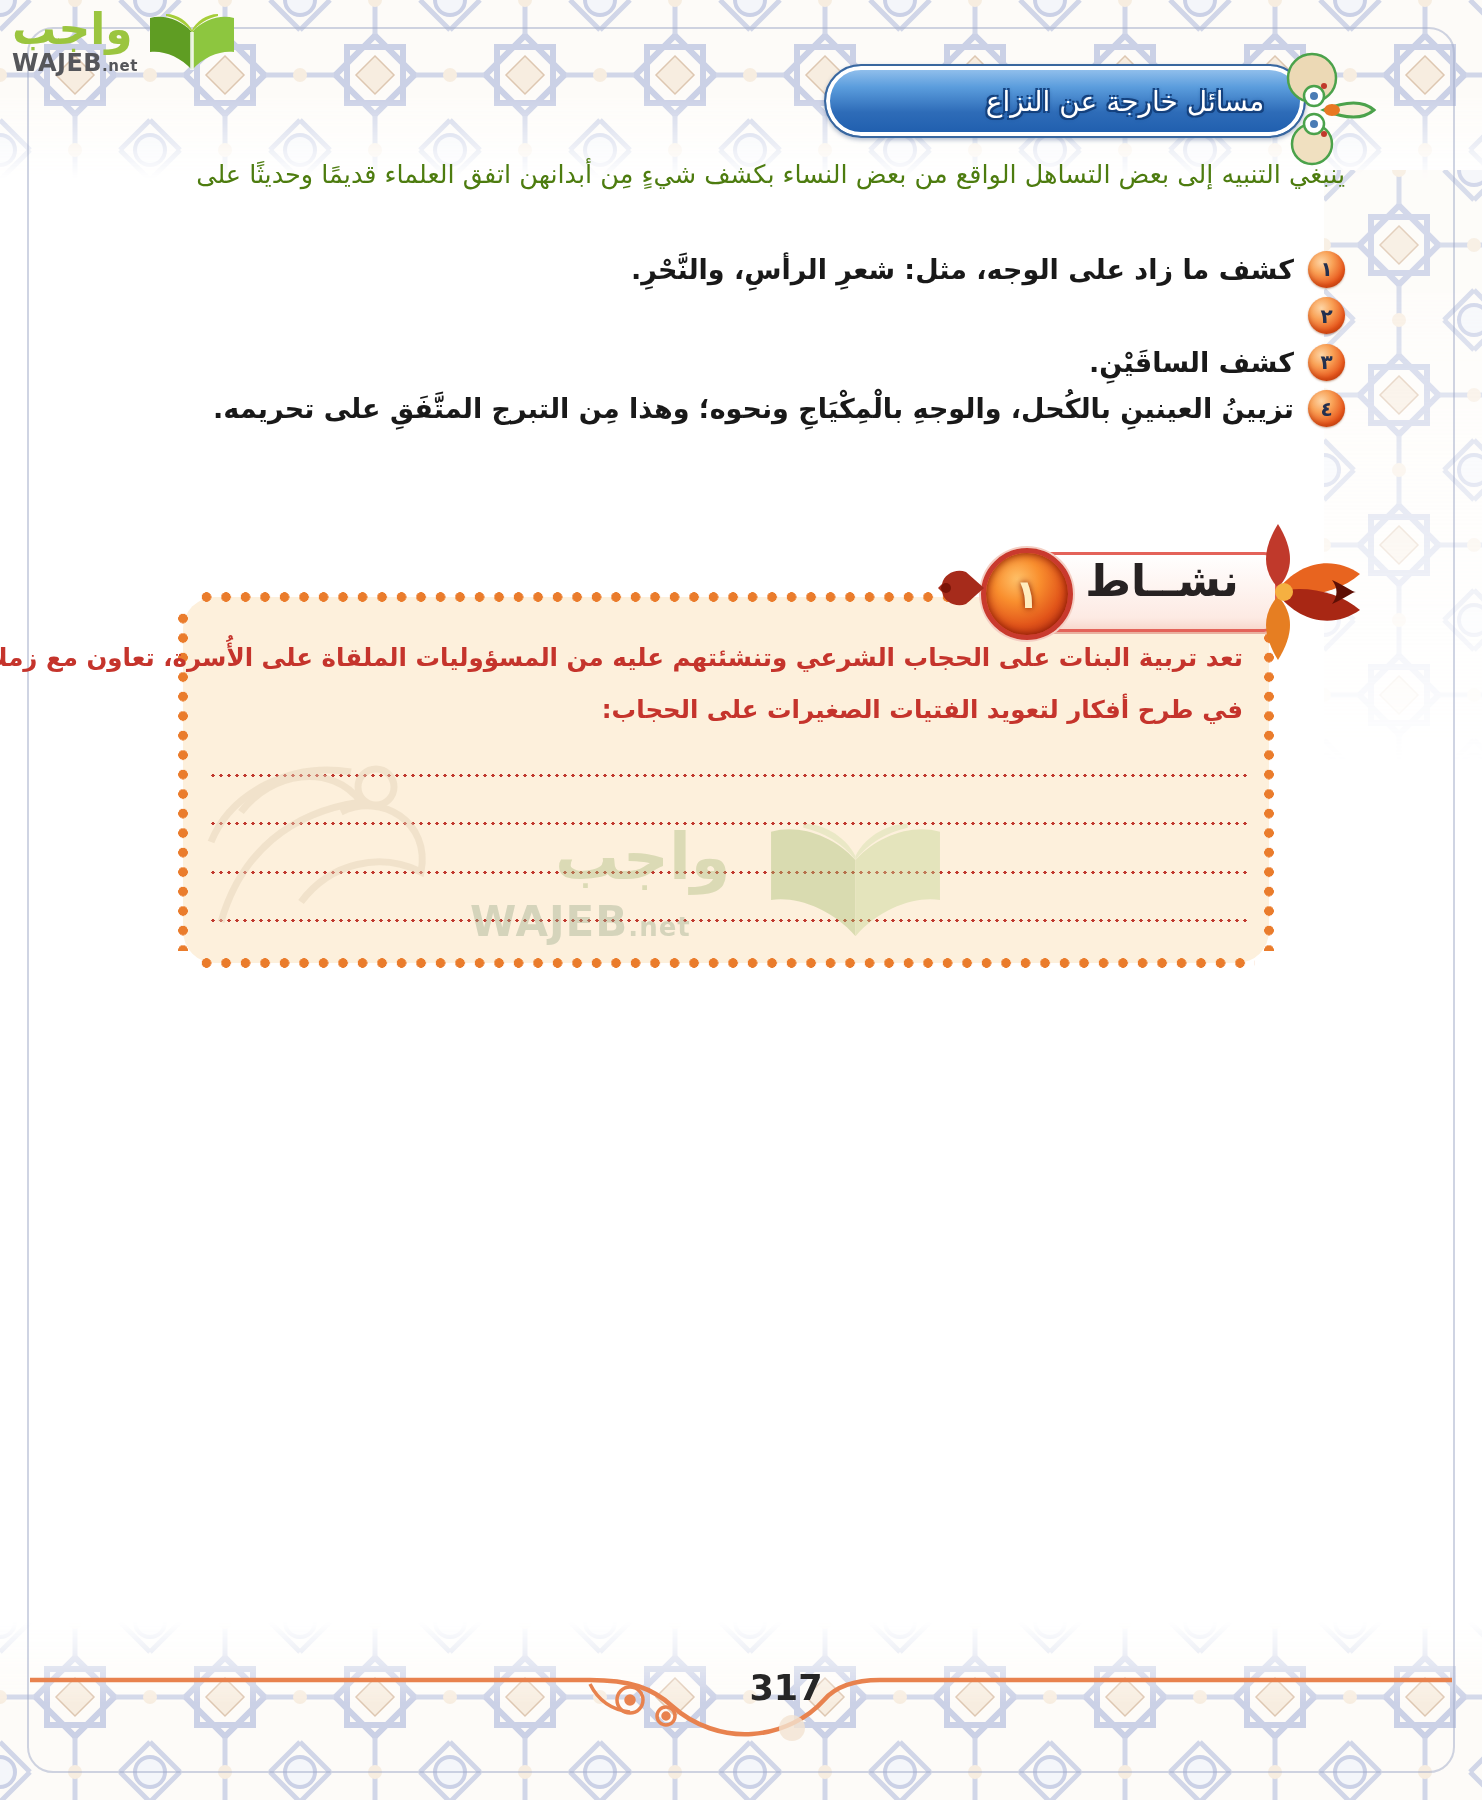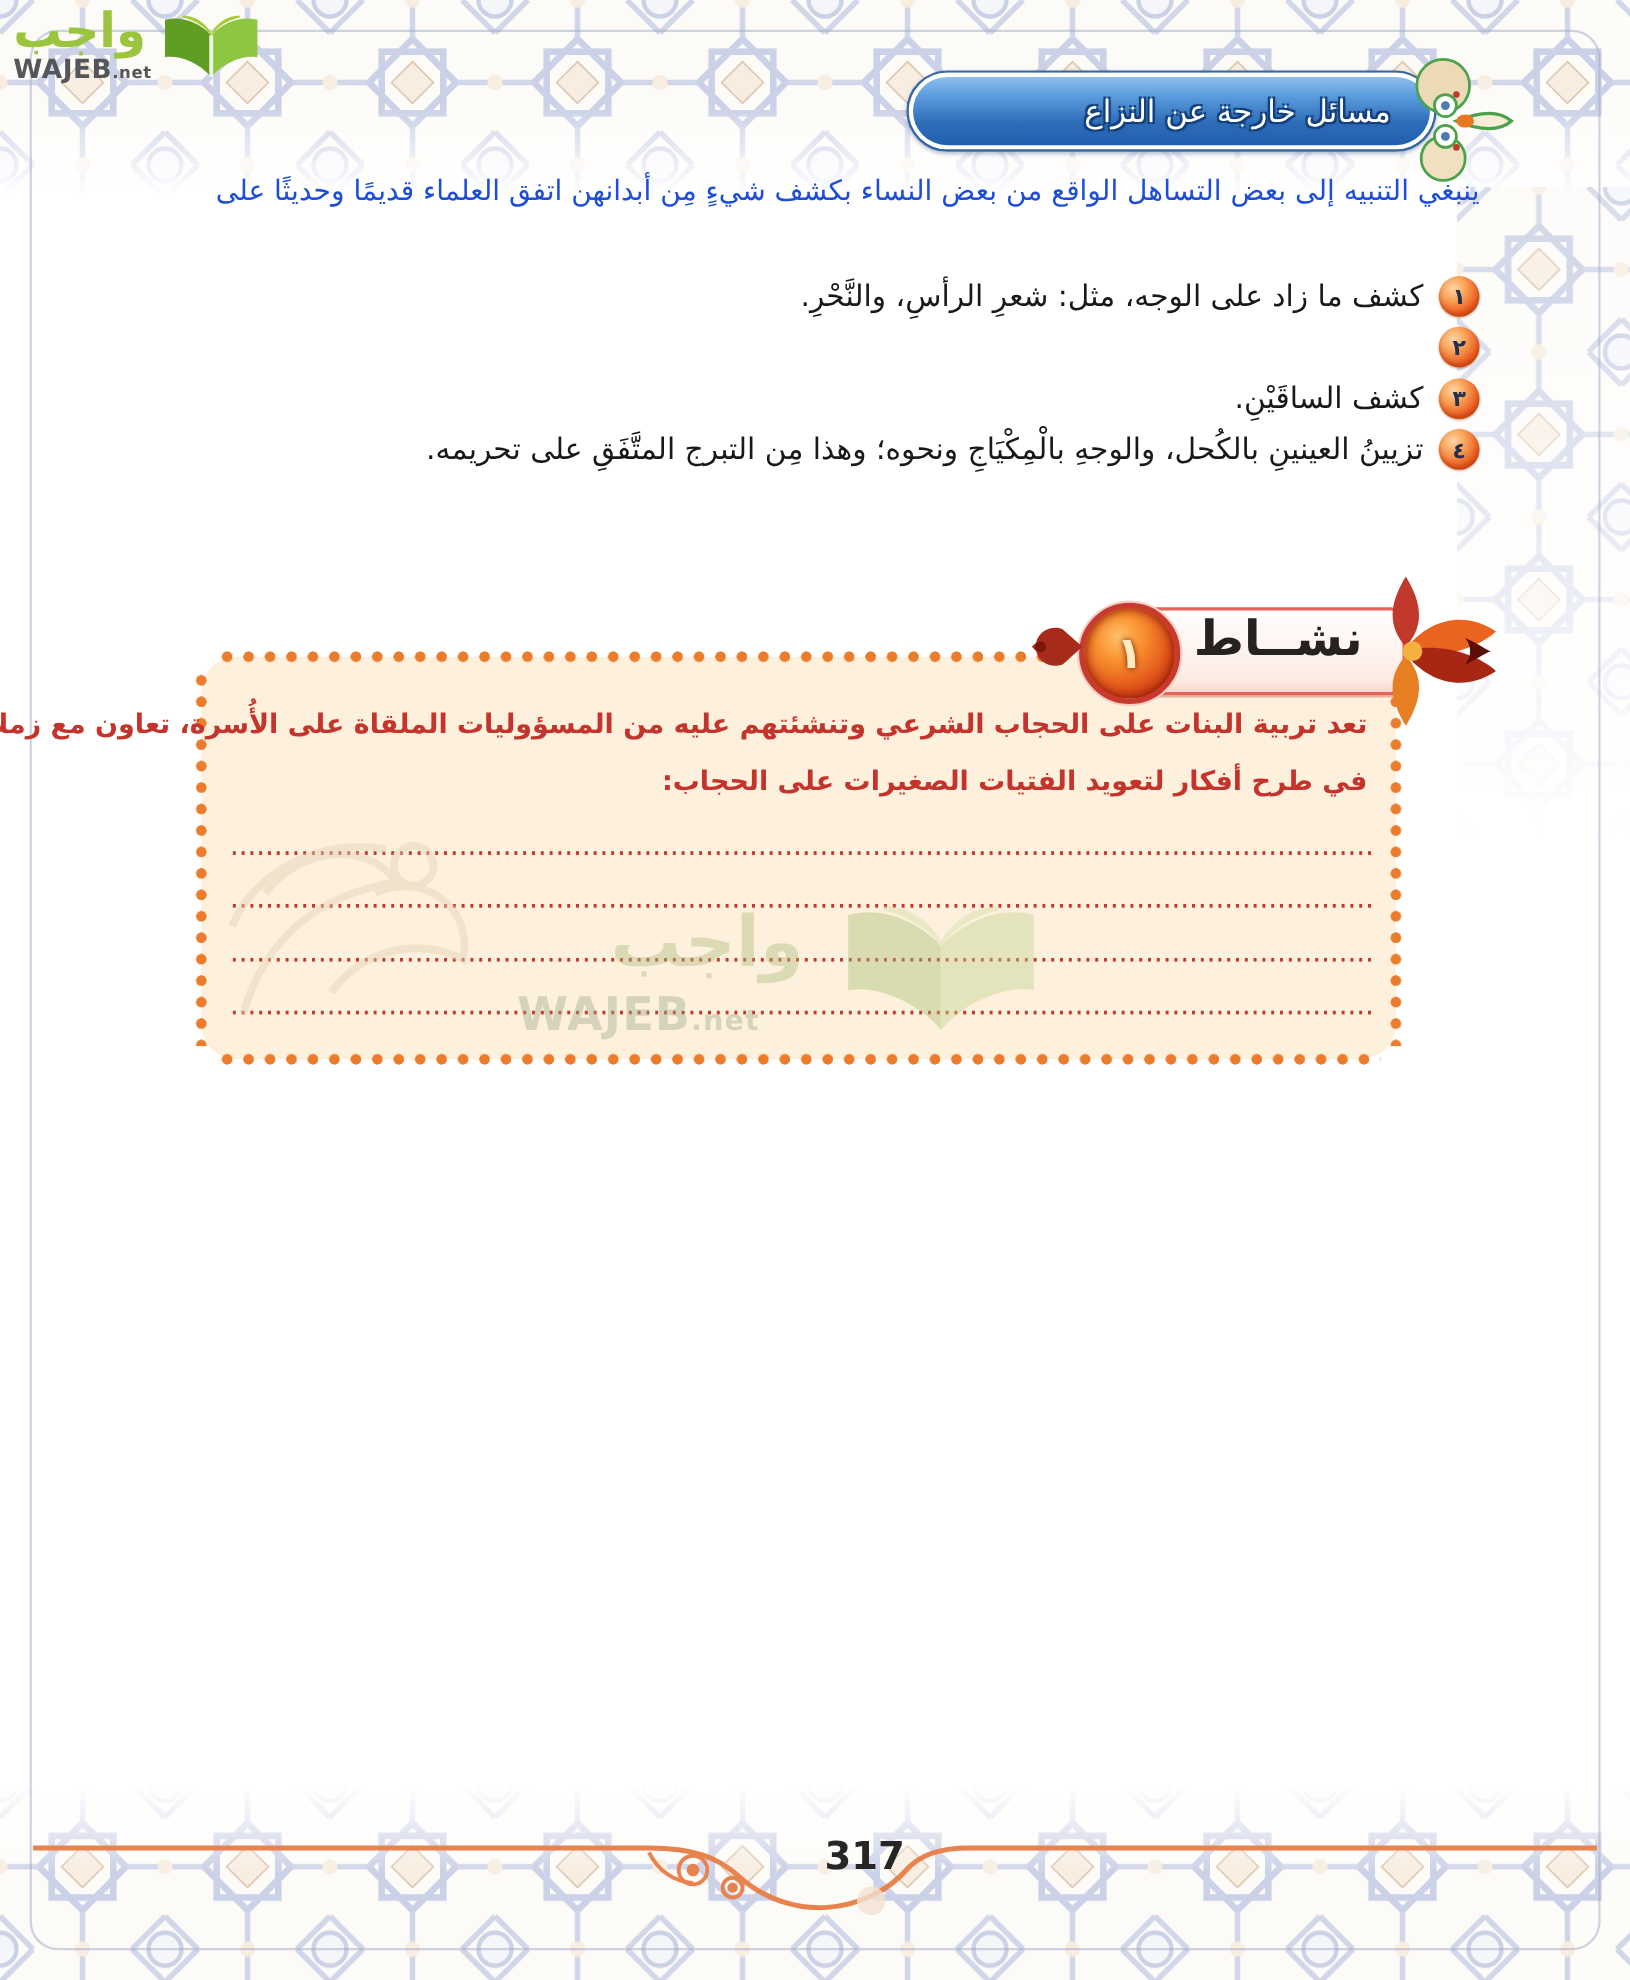--- a/index.html
+++ b/index.html
@@ -32,31 +32,31 @@
     border-radius:40px; border:2px solid #39679f;
     background:linear-gradient(180deg,#9cc6ef 0%, #5b9ddd 30%, var(--banner-blue,#2e6cb8) 66%, #1e5dad 100%);
     box-shadow:inset 0 0 0 4px #ffffff, 0 2px 4px rgba(40,70,120,.35);
     display:flex; align-items:center; justify-content:center;}
   .banner-title{font-size:28px; font-weight:normal; color:#fff; white-space:nowrap;
     padding-left:120px; direction:rtl;
     text-shadow:2px 2px 0 #14417e,-2px 2px 0 #14417e,2px -2px 0 #14417e,-2px -2px 0 #14417e,0 0 4px #14417e;text-align:center;}
   .banner-ornament{position:absolute; left:1262px; top:52px; width:118px; height:116px; z-index:4;}
   
   .intro{position:absolute; right:137px; top:150px; width:1208px; z-index:3;
-    direction:rtl; color:#1d4ed8;}
+    direction:rtl; color:#4d7c0f;}
   .intro .ln{font-size:25.5px; line-height:48px; white-space:nowrap; text-align:right; font-weight:500;}
   
   .list{position:absolute; right:137px; top:246px; z-index:3; direction:rtl;}
   .list-item{display:flex; align-items:center; gap:14px; height:46.5px;}
   .bullet{flex:0 0 auto; width:37px; height:37px; border-radius:50%;
     background:radial-gradient(circle at 36% 30%, #fdd5a6 0%, #f9a257 32%, var(--bullet-orange,#e8571c) 68%, #c33f10 100%);
     box-shadow:0 1px 2px rgba(120,50,0,.4), inset 0 -3px 4px rgba(150,40,0,.35);
     display:flex; align-items:center; justify-content:center;}
   .bullet span{font-size:20px; font-weight:bold; color:#23304f;}
-  .item-text{font-size:27px; color:#191919; white-space:nowrap; font-weight:400;}
+  .item-text{font-size:27px; color:#191919; white-space:nowrap; font-weight:700;}
   
   .activity-box{position:absolute; left:183px; top:597px; width:1086px; height:366px;
     background:var(--activity-bg,#fdf0dc); border-radius:32px; z-index:2;}
   .dots-h{position:absolute; left:14px; right:14px; height:12px;
     background-image:radial-gradient(circle 5px at 9.5px 6px, var(--activity-dot,#ea7c2c) 92%, transparent 100%);
     background-size:19.5px 12px; background-repeat:repeat-x;}
   .dots-top{top:-6px;} .dots-bottom{bottom:-6px;}
   .dots-v{position:absolute; top:12px; bottom:12px; width:12px;
     background-image:radial-gradient(circle 5px at 6px 9.5px, var(--activity-dot,#ea7c2c) 92%, transparent 100%);
     background-size:12px 19.5px; background-repeat:repeat-y;}

